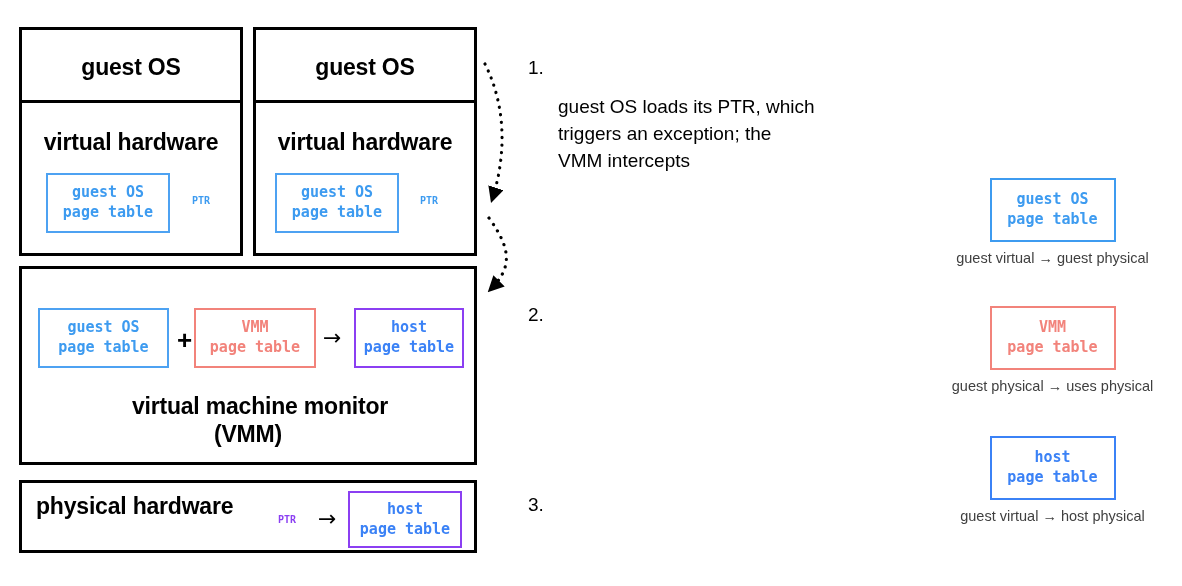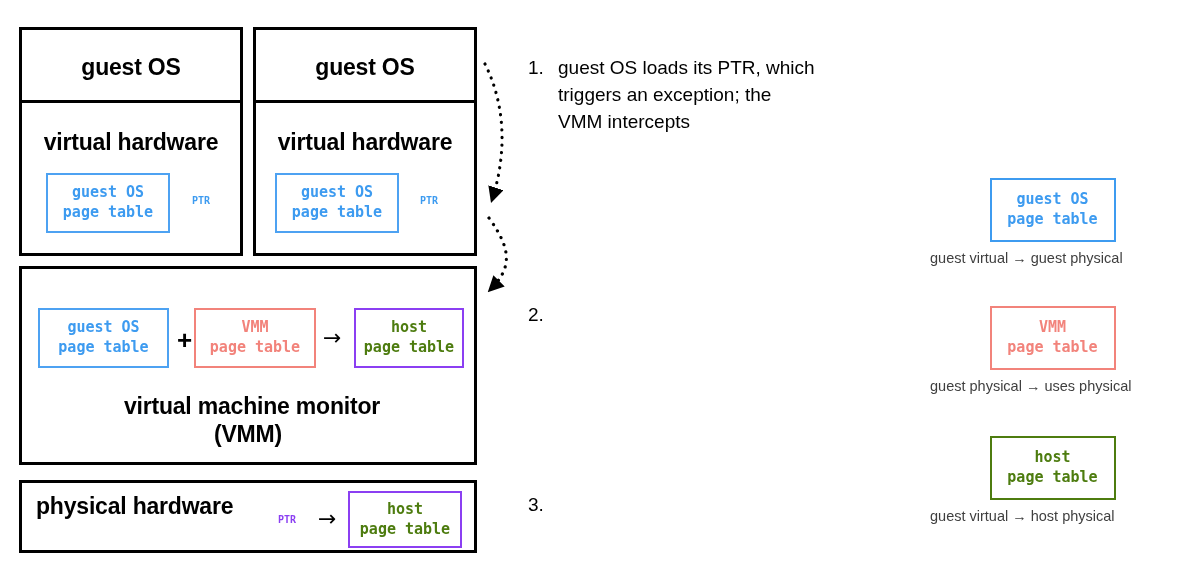--- a/index.html
+++ b/index.html
@@ -48,21 +48,21 @@
     display: flex;
     flex-direction: column;
     align-items: center;
     justify-content: center;
     white-space: nowrap;
   }
   .pt-box .l1, .pt-box .l2 { display: block; }
 
   .c-blue   { color: #3d9bf0; border-color: #4da2f2; }
   .c-red    { color: #f2837b; border-color: #f2837b; }
-  .c-purple { color: #4d7c0f; border-color: #8b3ff2; }
+  .c-purple { color: #3b82f6; border-color: #8b3ff2; }
 
   .ptr {
     font-family: "DejaVu Sans Mono", monospace;
     font-weight: bold;
     font-size: 10px;
     white-space: nowrap;
   }
   .ptr-blue   { color: #3d9bf0; }
   .ptr-purple { color: #8b3ff2; }
 
@@ -89,20 +89,21 @@
     line-height: 1.42;
     color: #000000;
   }
   .step .num {
     width: 30px;
     flex: 0 0 30px;
     text-align: left;
   }
   .step .txt {
     flex: 1 1 auto;
+    margin-top: 39px;
   }
 
   
   .legend-item { position: absolute; }
   .legend-box {
     border: 2.5px solid;
     background: #ffffff;
     font-family: "DejaVu Sans Mono", monospace;
     font-weight: bold;
     font-size: 15px;
@@ -110,20 +111,21 @@
     text-align: center;
     display: flex;
     flex-direction: column;
     align-items: center;
     justify-content: center;
     box-sizing: border-box;
     white-space: nowrap;
   }
   .legend-caption {
     margin-top: 8px;
+    text-align: center;
     font-size: 14.5px;
     color: #3f3f3f;
     white-space: nowrap;
   }
 
   svg.overlay {
     position: absolute;
     left: 0; top: 0;
     width: 1182px;
     height: 586px;
@@ -174,21 +176,21 @@
     <span class="l2">page table</span>
   </div>
 
   <div class="abs arrow-glyph" style="left:301px; top:58px;">→</div>
 
   <div class="abs pt-box c-purple" style="left:332px; top:39px; width:110px; height:60px;">
     <span class="l1">host</span>
     <span class="l2">page table</span>
   </div>
 
-  <div class="abs hdr-label hdr-center" style="left:4px; top:124px;">virtual machine monitor</div>
+  <div class="abs hdr-label hdr-center" style="left:12px; top:124px;">virtual machine monitor</div>
   <div class="abs hdr-label hdr-center" style="left:0; top:152px;">(VMM)</div>
 </div>
 
 <div class="abs frame" style="left:19px; top:480px; width:458px; height:73px;padding-left:10px;">
   <div class="abs hdr-label" style="left:14px; top:10px;">physical hardware</div>
   <div class="abs ptr ptr-purple" style="left:256px; top:31px;">PTR</div>
   <div class="abs arrow-glyph" style="left:296px; top:25px;">→</div>
   <div class="abs pt-box c-purple" style="left:326px; top:8px; width:114px; height:57px;">
     <span class="l1">host</span>
     <span class="l2">page table</span>

